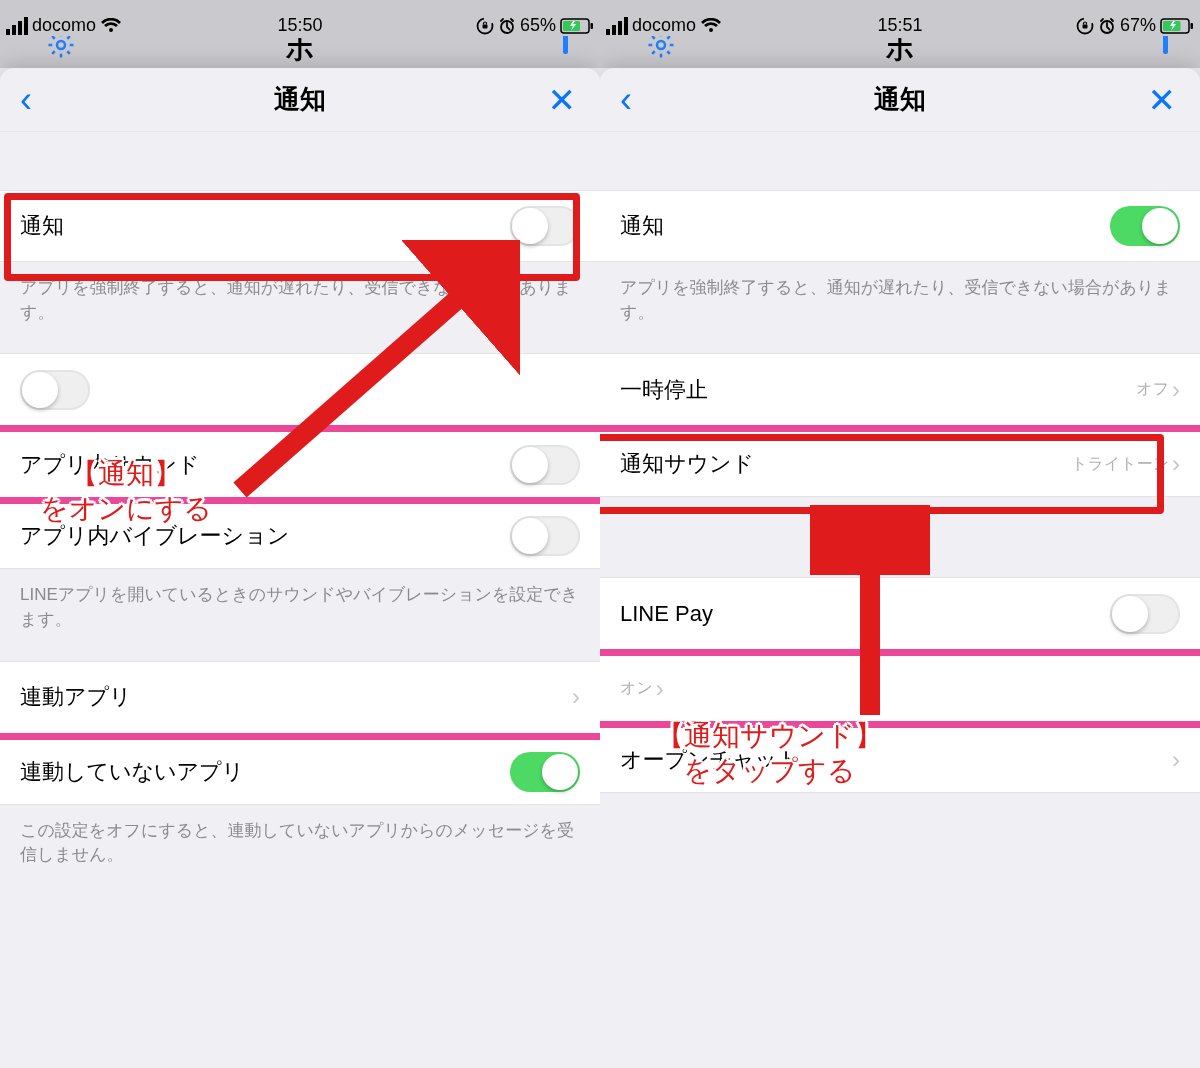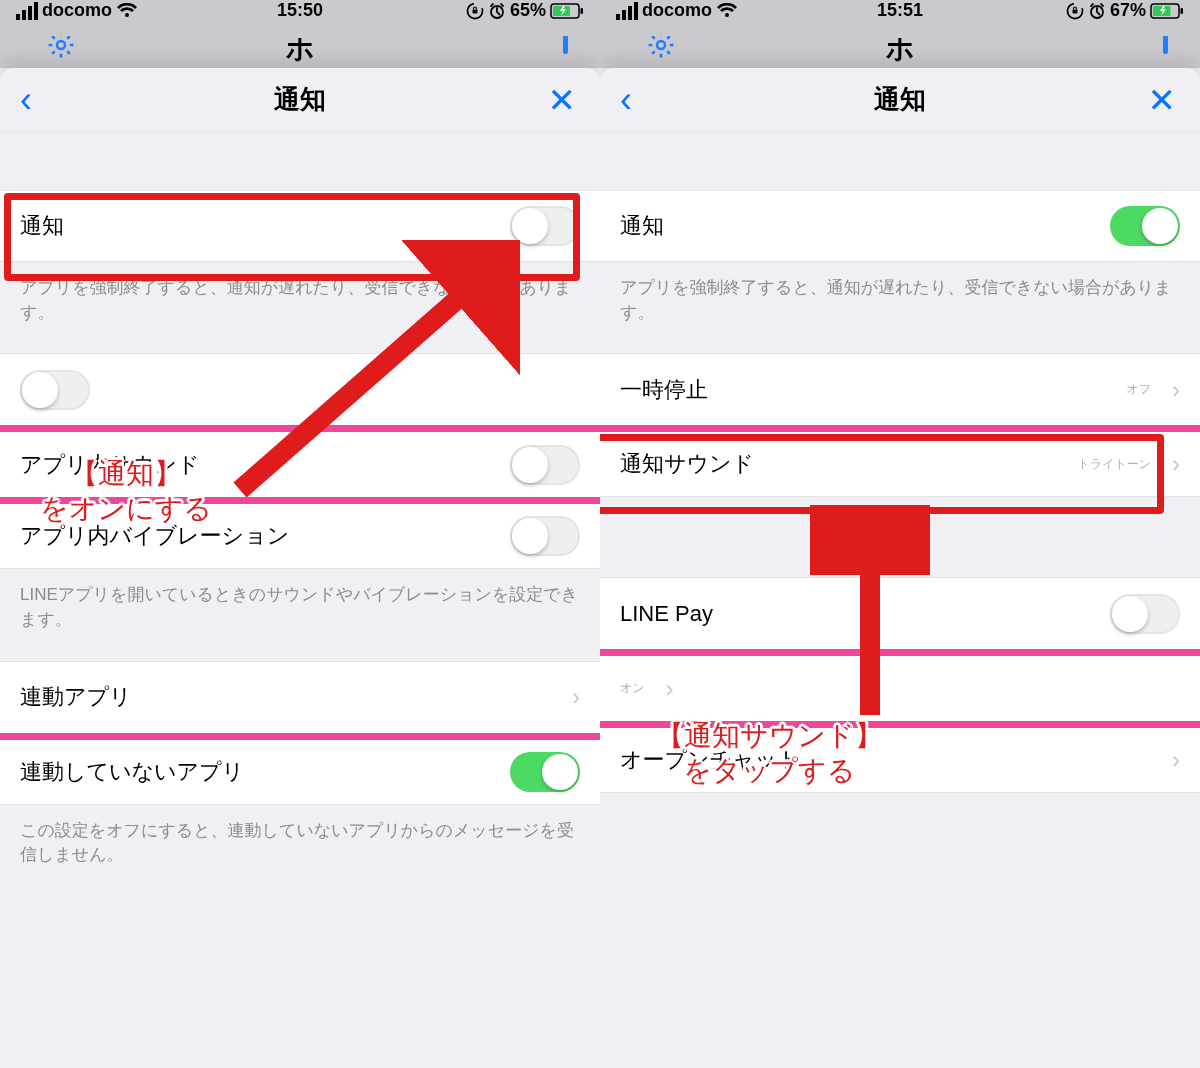--- a/index.html
+++ b/index.html
@@ -15,24 +15,24 @@
     position: relative;
     width: 600px;
     height: 1068px;
     background: #efeff4;
     overflow: hidden;
   }
   .status-bar {
     height: 36px;
     background: #cacace;
     display: flex;
-    align-items: flex-start;
-    padding: 0 16px;
+    align-items: flex-end;
+    padding: 0 6px;
     font-size: 18px;
-    font-weight: 700;
+    font-weight: 400;
     color: #000;
     position: relative;
   }
   .sb-left { display: flex; align-items: center; gap: 4px; flex:1; }
   .sb-center { position:absolute; left:50%; transform:translateX(-50%); }
   .sb-right { display: flex; align-items: center; gap: 4px; margin-left: auto; }
   .signal { display:flex; align-items:flex-end; gap:2px; }
   .bar { width:4px; background:#000; }
   .b1{height:6px}.b2{height:10px}.b3{height:14px}.b4{height:18px}
   .wifi-icon svg, .battery-icon svg, .alarm-icon svg, .lock-icon svg { display:block; }
@@ -72,21 +72,21 @@
     padding:0 20px;
     height:72px;
     font-size:22px;
     color:#000;
     border-top:1px solid #e4e4e6;
   }
   .cell:first-of-type { border-top:1px solid #e4e4e6; }
   .cell + .cell { border-top:7px solid #ec4899; }
   .group-end { border-bottom:1px solid #e4e4e6; }
   .cell-label { flex:1; }
-  .cell-value { color:#b0b0b5; font-size:12px; margin-right:21px;}
+  .cell-value { color:#b0b0b5; font-size:16px; margin-right:3px;}
   .caption {
     padding: 14px 20px 28px 20px;
     font-size:17px;
     color:#8a8a8f;
     line-height:1.45;
   }
   .chev { color:#c7c7cc; font-size:24px; }
   .toggle {
     width:70px; height:40px; border-radius:20px; position:relative;
   }

